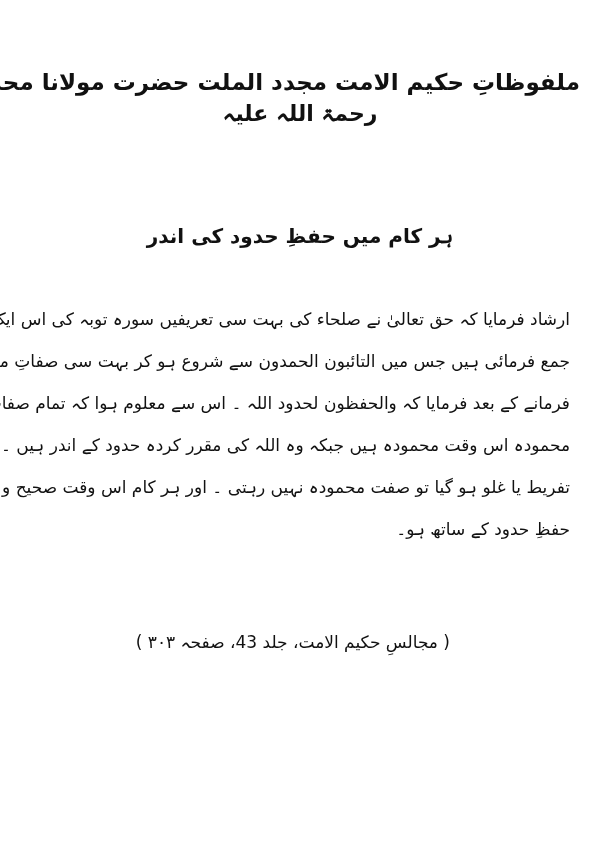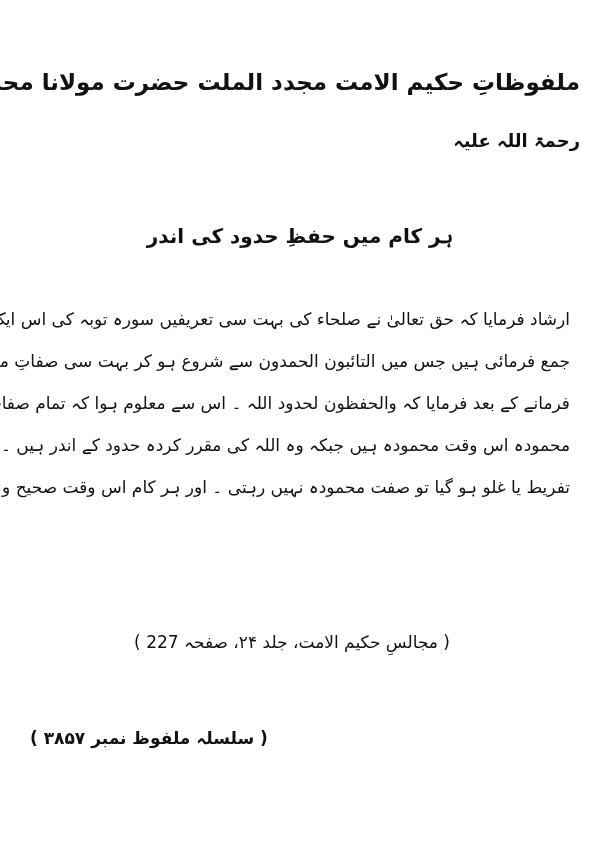--- a/index.html
+++ b/index.html
@@ -31,24 +31,23 @@
       font-weight: bold;
       white-space: nowrap;
       font-family: "DejaVu Sans", sans-serif;
     }
     .title-1 {
       top: 62px;
       font-size: 23px;
       line-height: 40px;
     }
     .title-2 {
-      top: 123px;
-      font-size: 18px;
+      top: 96px;
+      font-size: 22px;
       line-height: 36px;
-      text-align: right;
     }
     .heading {
       position: absolute;
       left: 100px;
       width: 400px;
       top: 218px;
       text-align: center;
       direction: rtl;
       font-size: 20px;
       line-height: 36px;
@@ -111,19 +110,19 @@
   <div class="title-line title-2">رحمۃ اللہ علیہ</div>
 
   <div class="heading">ہر کام میں حفظِ حدود کی اندر</div>
 
   <div class="body-text">
     <div class="body-line">ارشاد فرمایا کہ حق تعالیٰ نے صلحاء کی بہت سی تعریفیں سورہ توبہ کی اس ایک آیت میں</div>
     <div class="body-line">جمع فرمائی ہیں جس میں التائبون الحمدون سے شروع ہو کر بہت سی صفاتِ محمودہ بیان</div>
     <div class="body-line">فرمانے کے بعد فرمایا کہ والحفظون لحدود اللہ ۔ اس سے معلوم ہوا کہ تمام صفاتِ</div>
     <div class="body-line">محمودہ اس وقت محمودہ ہیں جبکہ وہ اللہ کی مقرر کردہ حدود کے اندر ہیں ۔ ان میں افراط و</div>
     <div class="body-line">تفریط یا غلو ہو گیا تو صفت محمودہ نہیں رہتی ۔ اور ہر کام اس وقت صحیح و مقبول ہو گا جبکہ وہ</div>
+    <div class="body-line last">حفظِ حدود کے ساتھ ہو۔</div>
   </div>
 
-  <div class="reference">( مجالسِ حکیم الامت، جلد ۲۴، صفحہ 227 )</div>
+  <div class="reference">( مجالسِ حکیم الامت، جلد 43، صفحہ ۳۰۳ )</div>
 
-  <div class="series">( سلسلہ ملفوظ نمبر ۳۸۵۷ )</div>
 
 </div>
 
 </body></html>

